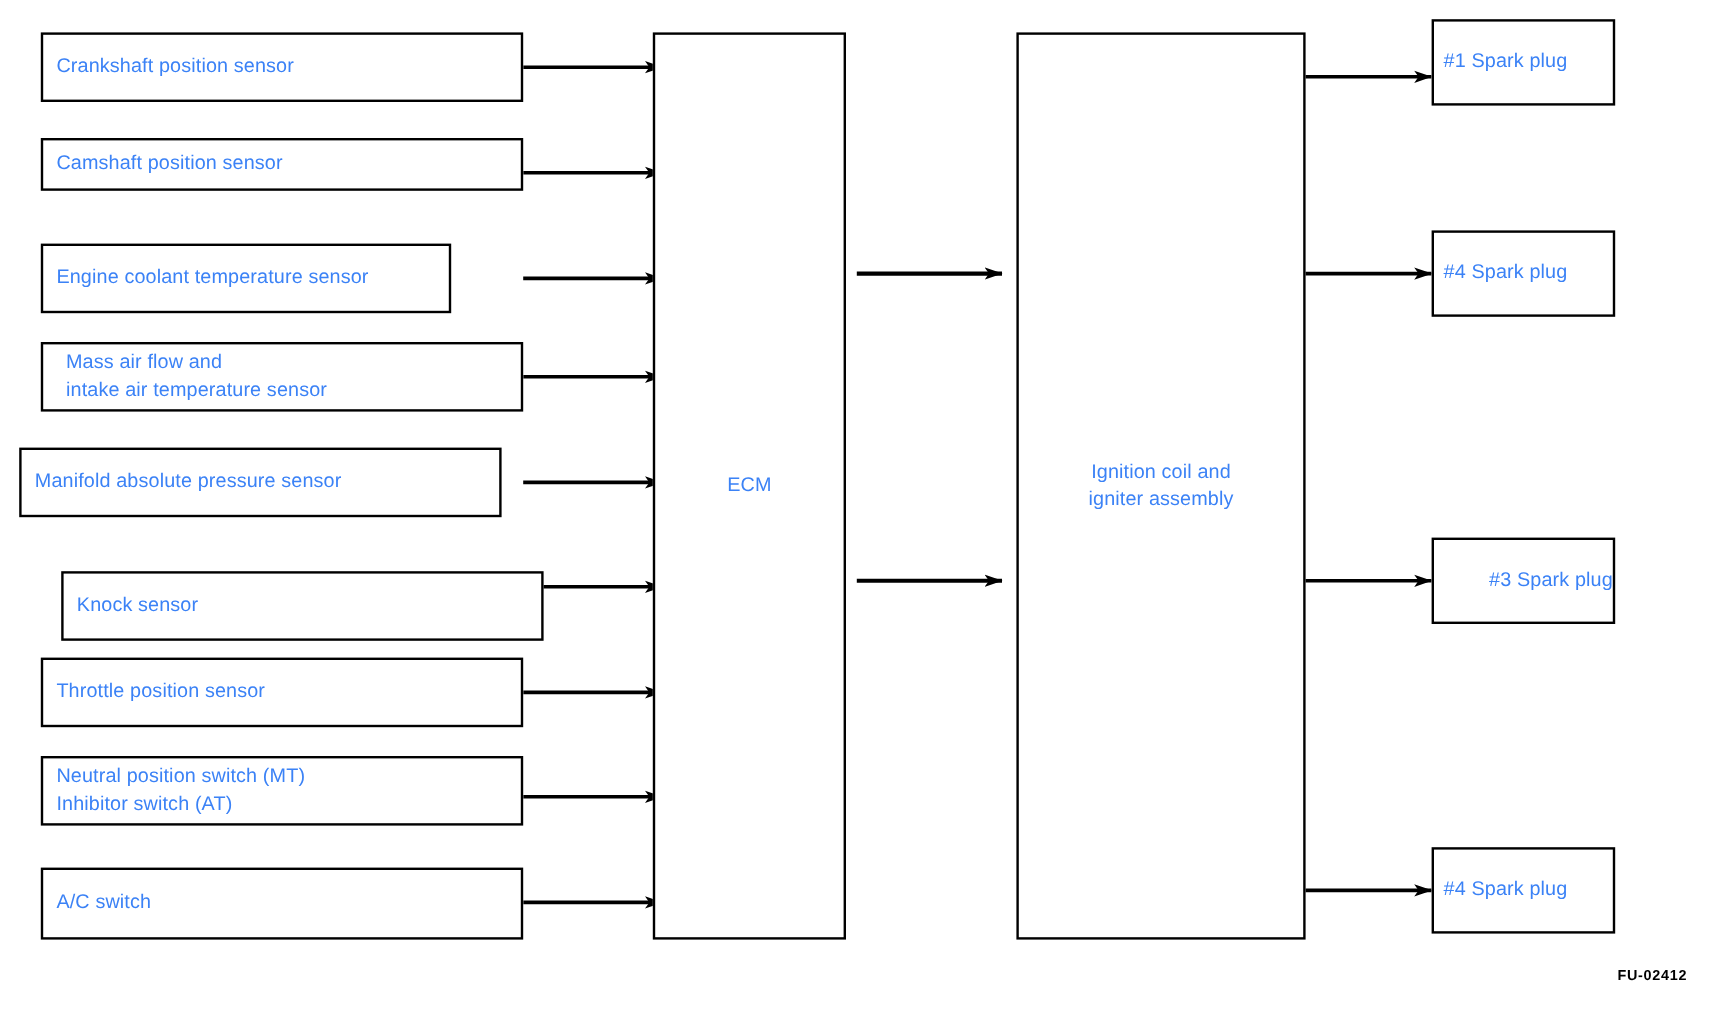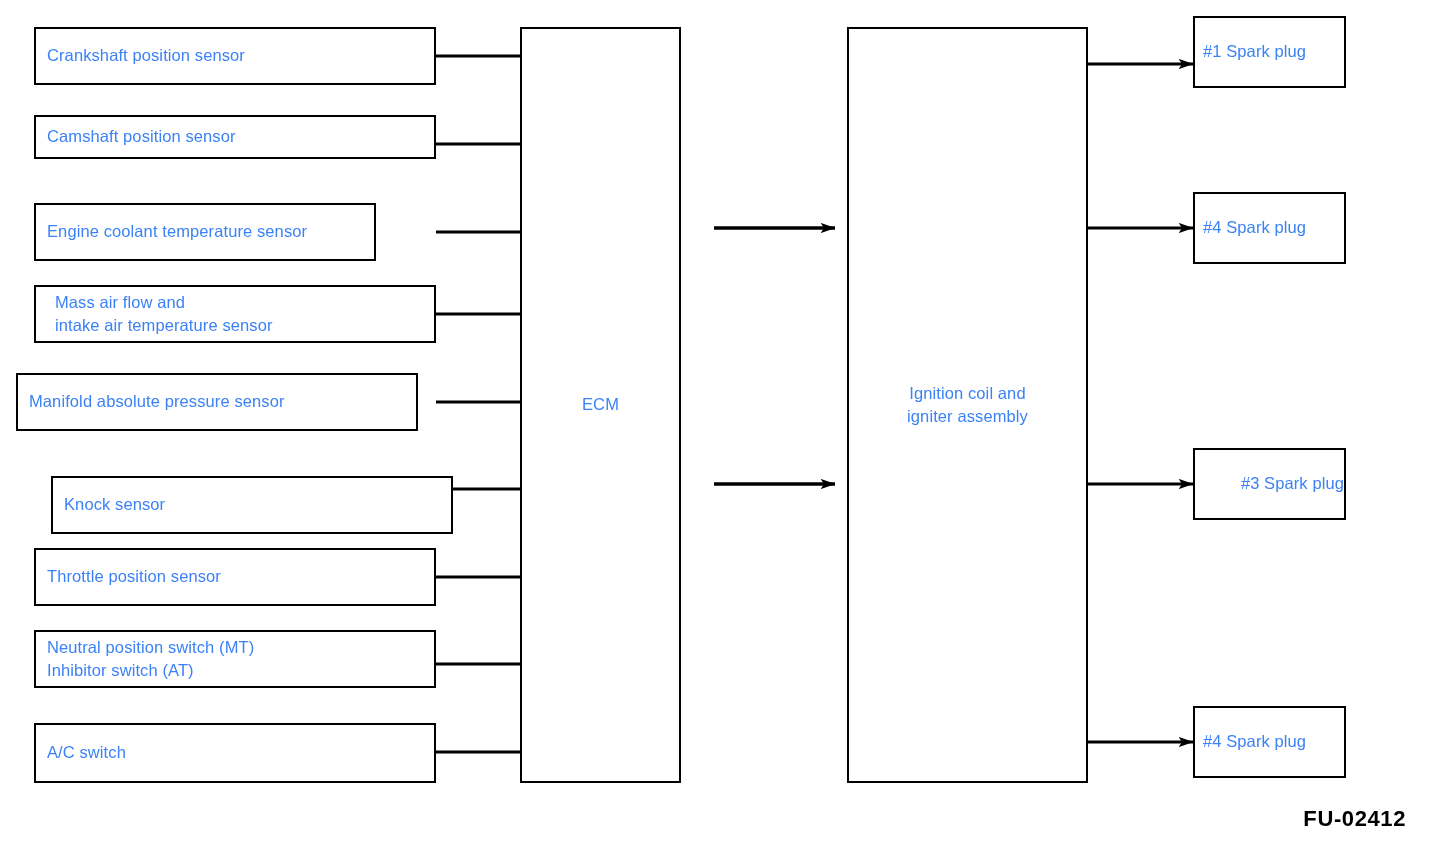--- a/index.html
+++ b/index.html
@@ -57,21 +57,21 @@
   }
   .node-box.unit-box .node-label {
     text-align: center;
   }
   
   #figure-code {
     position: absolute;
     right: 34px;
     top: 806px;
     font-family: "Liberation Sans", sans-serif;
-    font-size: 22px;
+    font-size: 12px;
     font-weight: bold;
     letter-spacing: 0.6px;
     color: #000000;
   }
 </style>
 </head>
 <body>
 
 <div id="diagram-root">
 
@@ -138,21 +138,21 @@
 
   <div class="node-box sensor-box" style="left:34px;  top:630px; width:402px; height:58px;">
     <span class="node-label">Neutral position switch (MT)
 Inhibitor switch (AT)</span>
   </div>
 
   <div class="node-box sensor-box" style="left:34px;  top:723px; width:402px; height:60px;">
     <span class="node-label">A/C switch</span>
   </div>
 
-  <div class="node-box unit-box" style="left:520px; top:27px; width:161px; height:756px;">
+  <div class="node-box unit-box" style="left:544px; top:27px; width:161px; height:756px;">
     <span class="node-label">ECM</span>
   </div>
 
   <div class="node-box unit-box" style="left:835px; top:27px; width:241px; height:756px;margin-left:12px;">
     <span class="node-label">Ignition coil and
 igniter assembly</span>
   </div>
 
   <div class="node-box plug-box" style="left:1193px; top:16px;  width:153px; height:72px;text-align:right;">
     <span class="node-label">#1 Spark plug</span>

